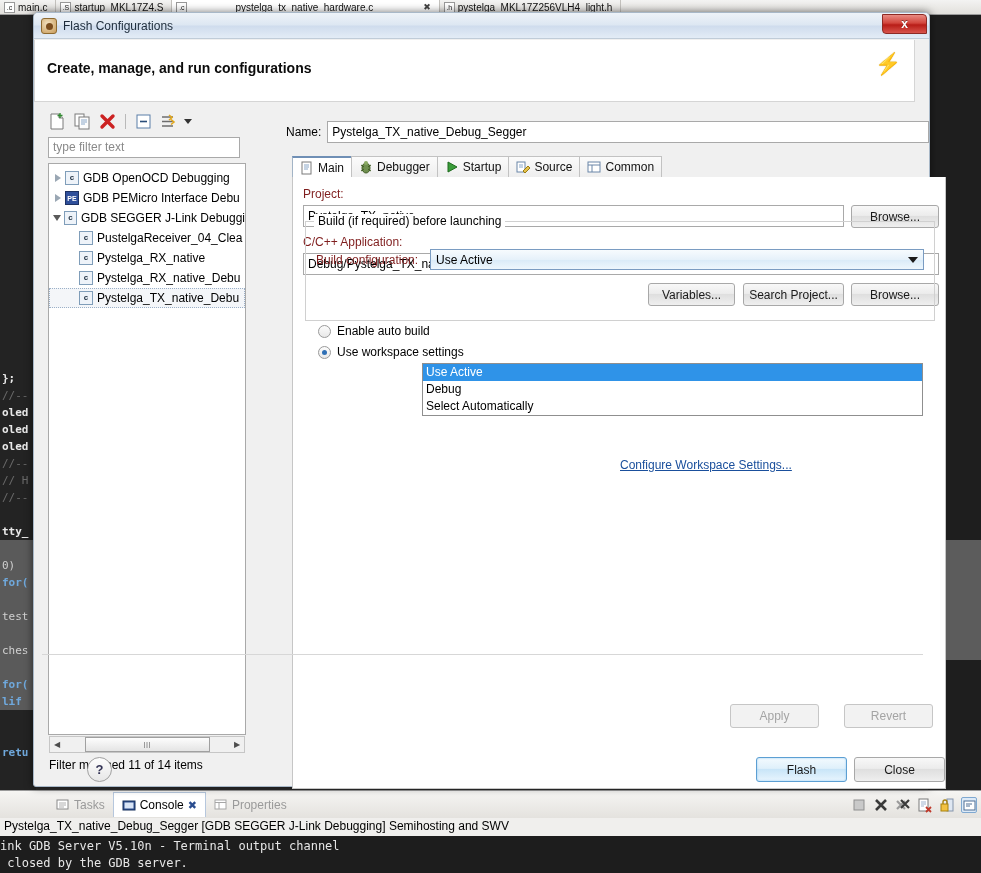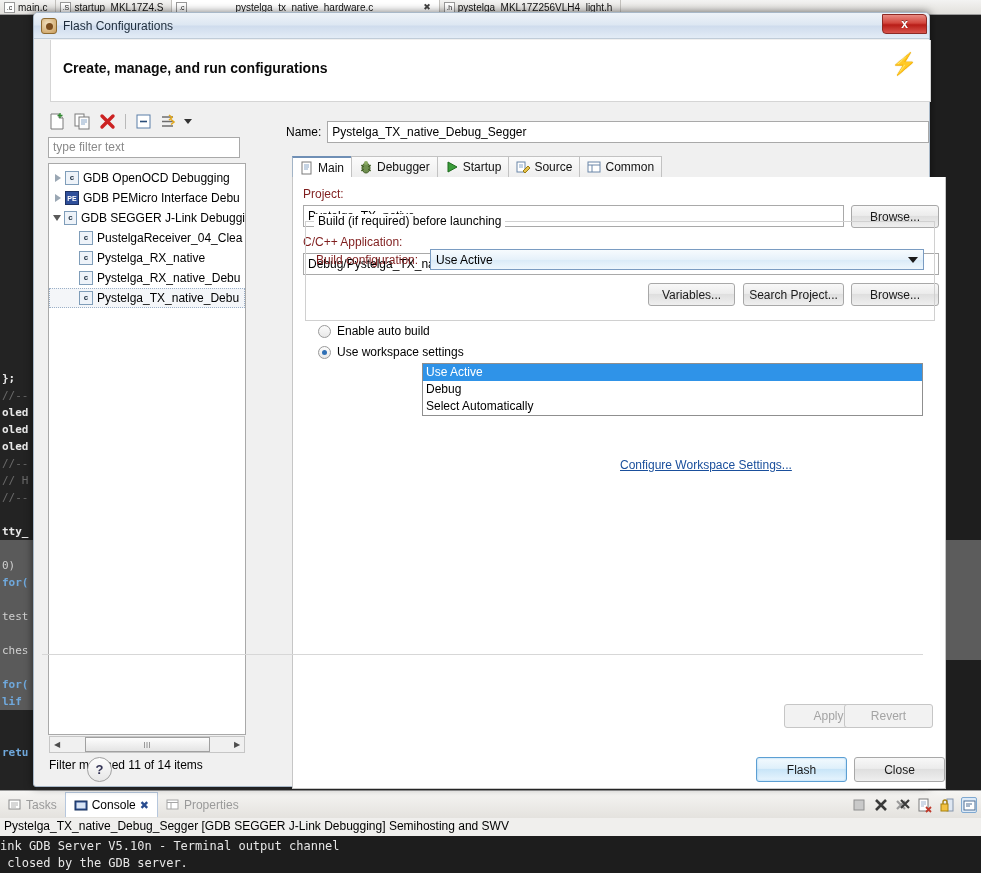--- a/index.html
+++ b/index.html
@@ -65,20 +65,21 @@
   #console-panel {
     position: absolute; left: 0; top: 790px; width: 981px; height: 83px;
     background: #f0efed;
     border-top: 1px solid #9a9a9a;
   }
   #console-tabs {
     position: absolute; left: 0; top: 0; width: 981px; height: 27px;
     display: flex; align-items: center;
     background: linear-gradient(to bottom, #f6f5f3, #e4e2de);
     font-size: 12px;
+    padding-left: 48px;
   }
   .ctab { display: flex; align-items: center; gap: 4px; padding: 0 8px; height: 25px; color: #333; }
   .ctab.active { background: #fff; border: 1px solid #b6c7dd; border-bottom: none; color: #000; font-weight: normal; }
   .ctab .ico { width: 14px; height: 13px; display:inline-block; }
   .ctab .xx { color: #2a4d8f; font-size: 11px; }
   .ctab.dim { color: #9a9a9a; }
   #console-toolbar {
     position: absolute; right: 4px; top: 2px; height: 23px;
     display: flex; align-items: center; gap: 6px;
   }
@@ -124,21 +125,21 @@
   #close-btn {
     position: absolute; right: 2px; top: 1px; width: 45px; height: 20px;
     background: linear-gradient(to bottom, #e98b83 0%, #d2453c 45%, #b81d17 55%, #d8544c 100%);
     border: 1px solid #8d2a24; border-radius: 0 4px 0 4px;
     color: #fff; font-size: 12px; font-weight: bold;
     display: flex; align-items: center; justify-content: center;
     text-shadow: 0 -1px 0 rgba(0,0,0,0.4);
   }
 
   #header-banner {
-    position: absolute; left: 16px; top: 27px; width: 881px; height: 62px;
+    position: absolute; left: 0; top: 27px; width: 881px; height: 62px;
     background: #ffffff;
     border: 1px solid #d5d5d5;
     border-top: none;
   }
   #header-title {
     position: absolute; left: 12px; top: 20px;
     font-size: 14px; font-weight: bold; color: #0b0b0b;
   }
   #bolt-icon {
     position: absolute; right: 12px; top: 13px;
@@ -641,21 +642,21 @@
       <div id="ws-link">Configure Workspace Settings...</div>
     </div>
   </div>
 
   <div id="dropdown-list">
     <div class="dd-item sel">Use Active</div>
     <div class="dd-item">Debug</div>
     <div class="dd-item">Select Automatically</div>
   </div>
 
-  <div class="btn disabled" style="position:absolute;left:750px;top:691px;width:89px;height:24px;">Apply</div>
+  <div class="btn disabled" style="position:absolute;left:696px;top:691px;width:89px;height:24px;">Apply</div>
   <div class="btn disabled" style="position:absolute;left:810px;top:691px;width:89px;height:24px;">Revert</div>
 
   <div id="footer-sep"></div>
 
   <div id="help-btn">?</div>
 
   <div class="btn primary" style="position:absolute;left:722px;top:744px;width:91px;height:25px;">Flash</div>
   <div class="btn" style="position:absolute;left:820px;top:744px;width:91px;height:25px;">Close</div>
 </div>
 

